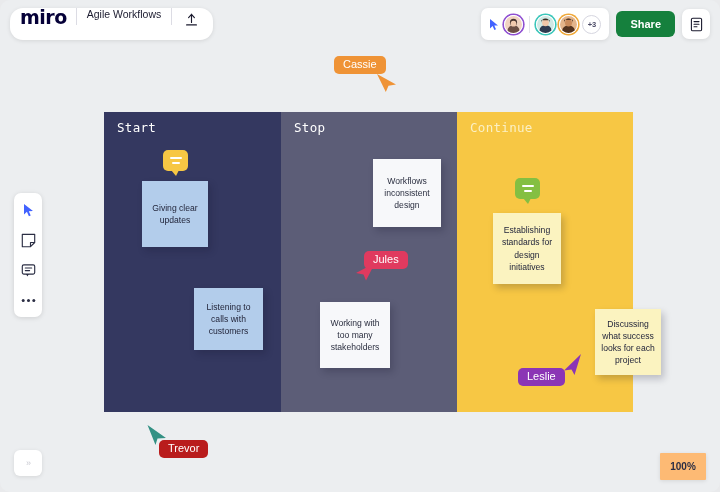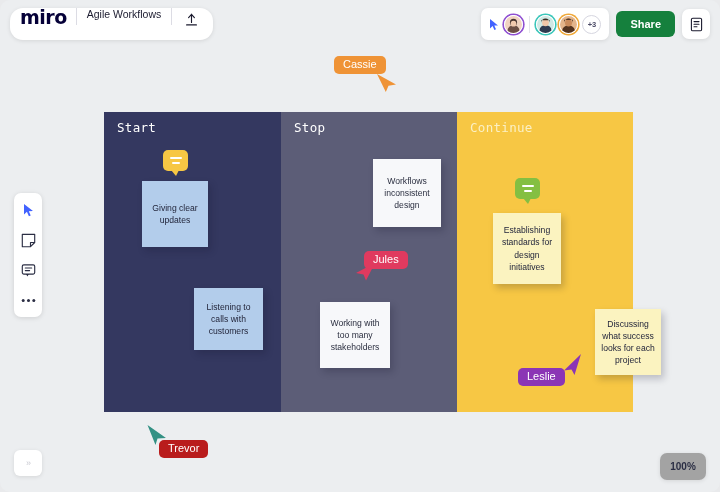--- a/index.html
+++ b/index.html
@@ -247,22 +247,22 @@
     letter-spacing: -1px;
     cursor: pointer;
     z-index: 40;
   }
   .zoom-pill {
     position: absolute;
     right: 14px;
     bottom: 12px;
     height: 27px;
     min-width: 46px;
-    background: #a3a3a3;
-    border-radius: 7px;
+    background: #fdba74;
+    border-radius: 1px;
     box-shadow: 0 1px 4px rgba(0,0,0,.10);
     display: flex; align-items: center; justify-content: center;
     font-size: 10px;
     font-weight: 700;
     color: #2b2e44;
     cursor: pointer;
     z-index: 40;
   }
 </style>
 </head>

